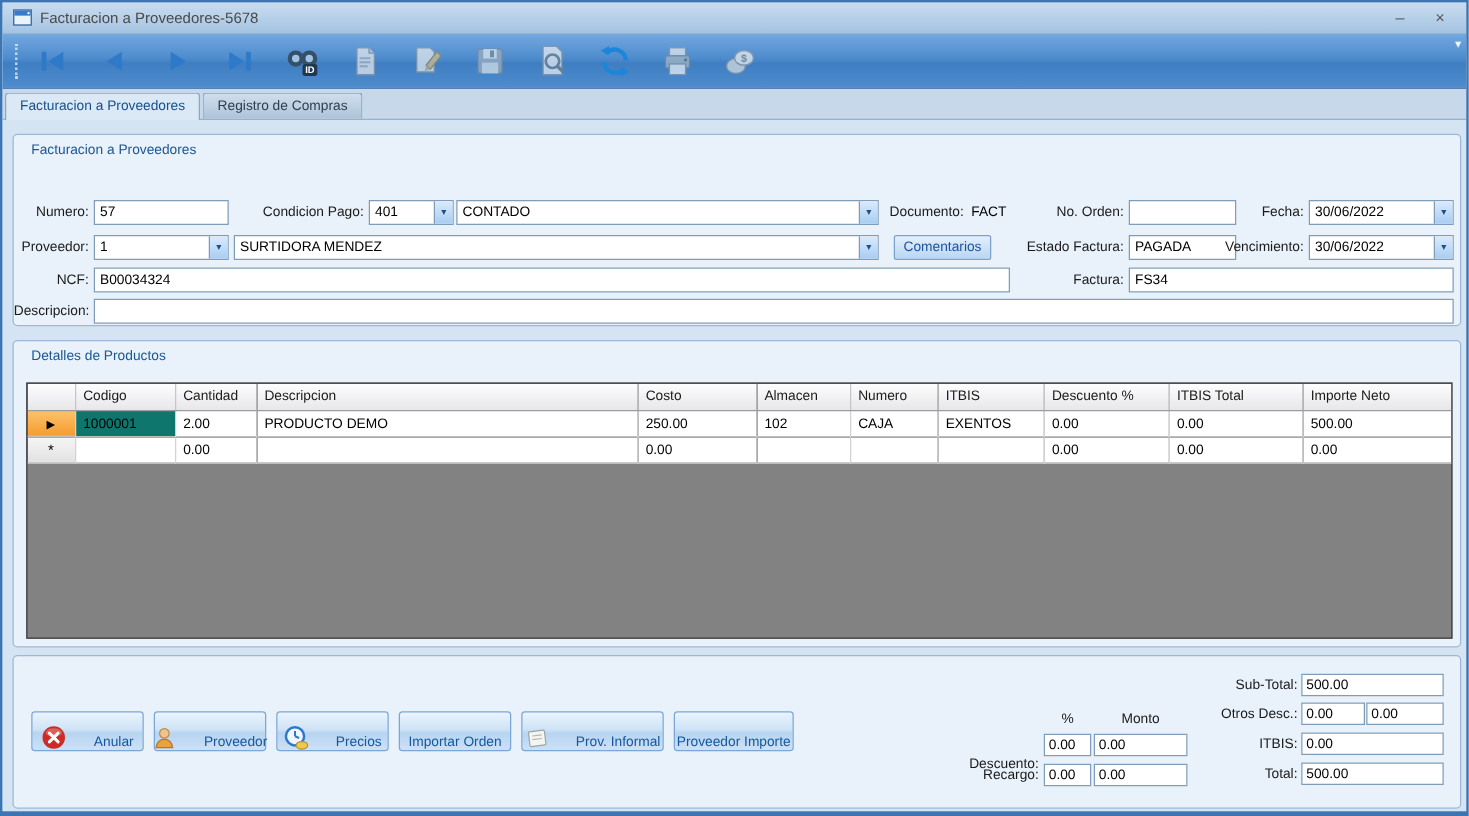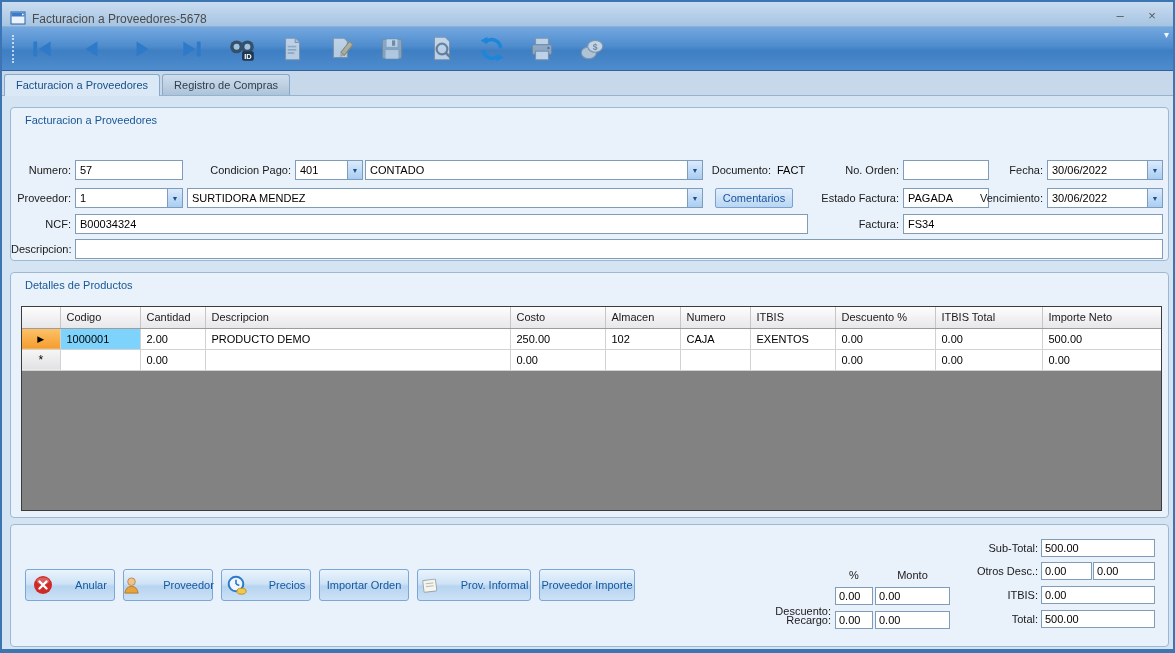--- a/index.html
+++ b/index.html
@@ -4,21 +4,21 @@
 <style>
   * { margin:0; padding:0; box-sizing:border-box; }
   html,body { background:#9db8d2; }
   body { font-family:"Liberation Sans", sans-serif; }
 
   .window { width:1175px; height:653px; border:2px solid #3d74b2; border-bottom:4px solid #3d74b2;
             background:#d5e4f2; display:flex; flex-direction:column; overflow:hidden; }
 
   
   .titlebar { height:25px; flex:0 0 25px; background:linear-gradient(#c9dcf0,#a5c4e2);
-              display:flex; align-items:flex-end; padding:0 8px; gap:6px; border-bottom:1px solid #8fb0d0; }
+              display:flex; align-items:center; padding:0 8px; gap:6px; border-bottom:1px solid #8fb0d0; }
   .app-icon svg { display:block; }
   .title-text { flex:1; font-size:12px; color:#4a4a4a; }
   .win-btn { width:26px; text-align:center; color:#5a5a5a; font-size:13px; cursor:default; line-height:20px; }
 
   
   .toolbar { height:44px; flex:0 0 44px; position:relative;
              background:linear-gradient(180deg,#74a8e0 0%,#4e8ccd 45%,#3e7ec2 55%,#4e8ccd 100%);
              display:flex; align-items:center; padding:0 10px; gap:16px; border-bottom:1px solid #2e639f; }
   .toolbar-grip { width:3px; height:28px; border-left:2px dotted rgba(255,255,255,.65); margin-right:-6px; }
   .tool-btn { width:34px; height:34px; background:transparent; border:none; display:flex;
@@ -58,25 +58,25 @@
   .grid-wrap { position:absolute; left:10px; top:33px; width:1141px; height:205px;
                background:#828282; border:1px solid #3c3c3c; overflow:hidden; }
   table.grid { border-collapse:collapse; table-layout:fixed; width:1139px; font-size:11px; }
   .grid th { background:linear-gradient(#fdfdfe,#e7e7ea); border-right:1px solid #c6c6c6;
              border-bottom:1px solid #9c9c9c; font-weight:normal; text-align:left; padding:2px 6px;
              height:21px; color:#1a1a1a; overflow:hidden; white-space:nowrap; }
   .grid td { background:#fff; border-right:1px solid #d2d2d2; border-bottom:1px solid #d2d2d2;
              padding:2px 6px; height:21px; overflow:hidden; white-space:nowrap; color:#000; }
   .grid td.sel { background:linear-gradient(#f6f6f6,#e2e2e4); text-align:center; font-size:9px; padding:2px 0; }
   .grid tr.current td.sel { background:linear-gradient(#fcc26a,#f59c2f); }
-  .grid tr.current td.focus-cell { background:#7dd3fc; }
+  .grid tr.current td.focus-cell { background:#0f766e; }
   .grid td.newrow { font-size:12px; }
 
   
-  .fbtn { position:absolute; height:32px; display:flex; align-items:center; justify-content:center; gap:22px;
+  .fbtn { position:absolute; height:32px; display:flex; align-items:flex-end; justify-content:center; gap:22px;
           background:linear-gradient(180deg,#eaf4fd 0%,#cfe3f6 45%,#b7d4f0 55%,#cce1f6 100%);
           border:1px solid #7aa7d8; border-radius:3px; font-size:11px; color:#14579f; cursor:pointer;
           font-family:"Liberation Sans", sans-serif; }
   .fbtn svg { display:block; }
   .sfield { position:absolute; height:18px; border:1px solid #7f9db9; background:#fff; font-size:11px;
             padding:0 3px; font-family:"Liberation Sans", sans-serif; color:#000; }
   .slbl { position:absolute; height:18px; line-height:18px; font-size:11px; color:#1a1a1a;
           text-align:right; white-space:nowrap; }
   .chead { position:absolute; height:14px; line-height:14px; font-size:11px; color:#1a1a1a; text-align:center; }
 </style>

